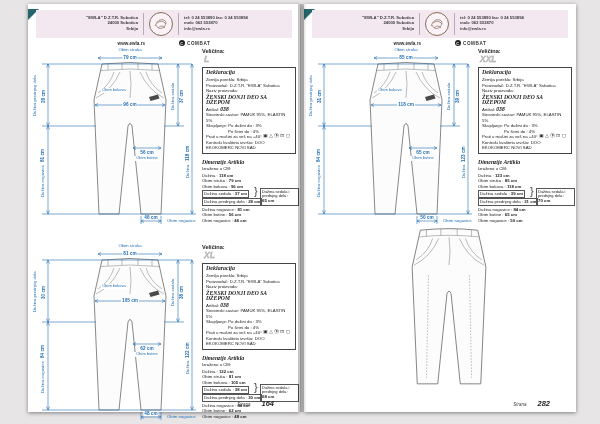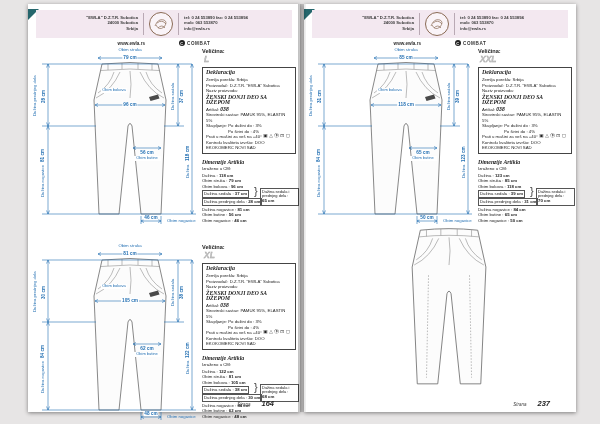--- a/index.html
+++ b/index.html
@@ -438,17 +438,17 @@
         <path d="M108,24 Q116,42 132,50"></path>
         <path d="M82,24 Q78,37 66,45"></path>
         <path d="M114,24 Q118,37 130,45"></path>
         <path d="M76,16 V22 M90,15 V21 M106,15 V21 M120,16 V22"></path>
         <path d="M78,60 L76,160 M118,60 L120,160" stroke-dasharray="1.5,1.5"></path>
       </g>
     </svg>
   </div>
   <div class="pfoot">
     <span class="fl">Strana</span>
-    <span class="fn">237</span>
+    <span class="fn">282</span>
   </div>
 </div>
 
 <div class="spine"></div>
 
 </body></html>

